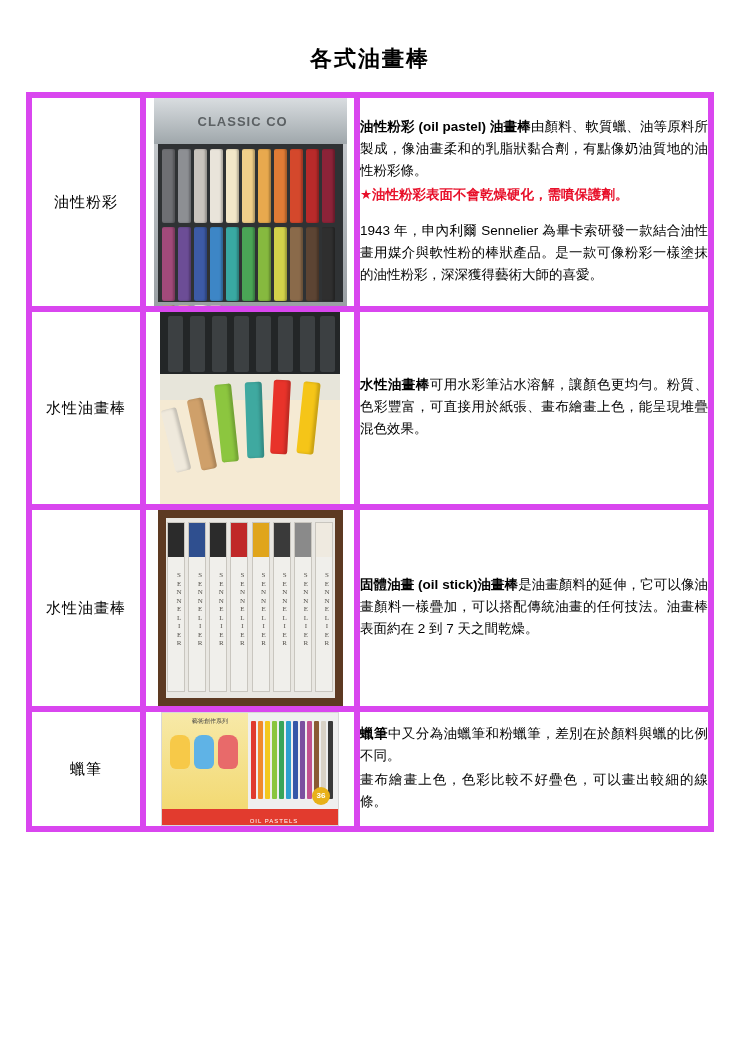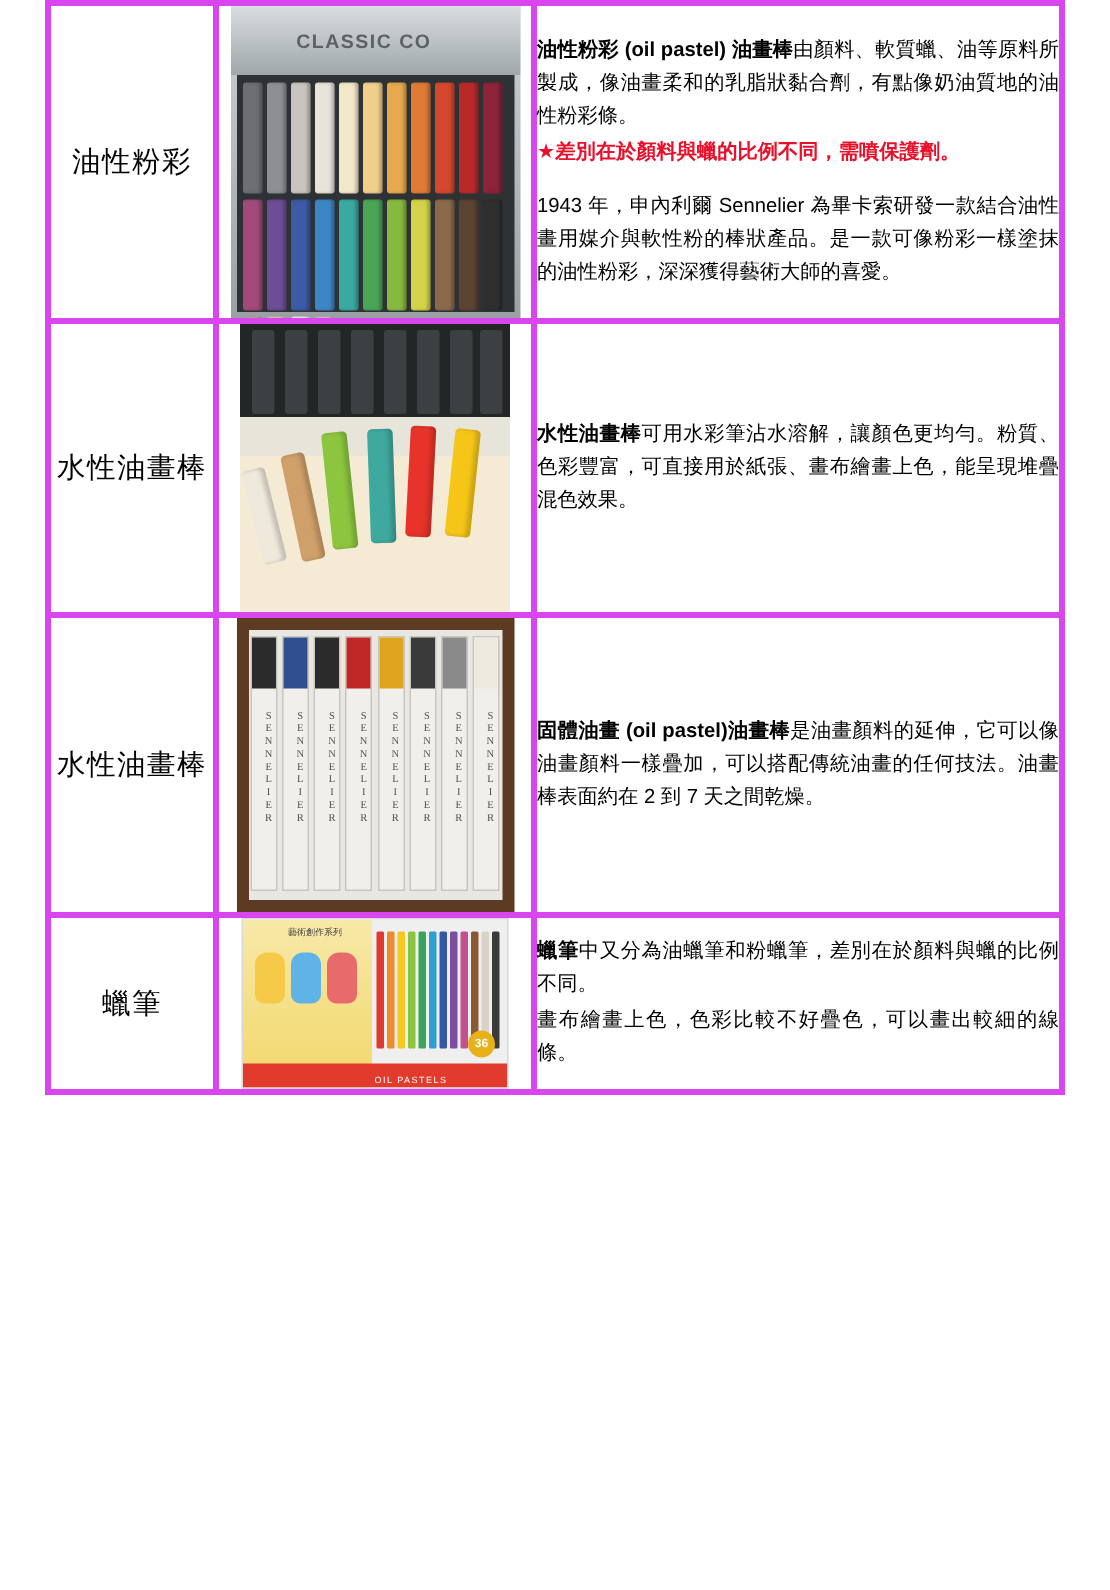--- a/index.html
+++ b/index.html
@@ -29,28 +29,28 @@
     margin: 44px 0 18px 0;
     font-family: "Liberation Sans", "DejaVu Sans", sans-serif;
   }
   table.main-table {
     border-collapse: collapse;
     width: 664px;
     margin: 0 auto;
     table-layout: fixed;
   }
   table.main-table td {
-    border: 4px solid #d946ef;
+    border: 6px solid #d946ef;
     vertical-align: middle;
     padding: 0;
   }
   td.col-label {
     width: 108px;
     text-align: center;
-    font-size: 19px;
+    font-size: 15px;
     letter-spacing: 1px;
   }
   td.col-image {
     width: 208px;
     text-align: center;
     padding: 6px 4px;
   }
   td.col-desc {
     width: 348px;
     vertical-align: middle;
@@ -184,20 +184,21 @@
   }
   .img-crayon .toptext {
     position: absolute; left: 30px; top: 4px; font-size: 6px; color: #444;
   }
 </style>
 </head>
 <body>
 
 <div class="page">
 
+  <div class="doc-title">各式油畫棒</div>
 
   <table class="main-table">
     <tbody>
 
       <tr>
         <td class="col-label">油性粉彩</td>
         <td class="col-image">
           <div class="img-box img-pastels">
             <div class="lid"></div>
             <div class="lidtext">CLASSIC CO</div>
@@ -227,21 +228,21 @@
               <div class="stick" style="background:#bfa98c"></div>
               <div class="stick" style="background:#e2c6a0"></div>
               <div class="stick" style="background:#f6efe3"></div>
               <div class="stick" style="background:#d9b8c9"></div>
             </div>
           </div>
         </td>
         <td class="col-desc">
           <div class="desc">
             <p><b>油性粉彩 (oil pastel) 油畫棒</b><span>由顏料、軟質蠟、油等原料所製成，像油畫柔和的乳脂狀黏合劑，有點像奶油質地的油性粉彩條。</span></p>
-            <p class="star-line">★差別在於顏料與蠟的比例不同，需噴保護劑。</p>
+            <p class="star-line">★油性粉彩表面不會乾燥硬化，需噴保護劑。</p>
             <p class="gap">1943 年，申內利爾 Sennelier 為畢卡索研發一款結合油性畫用媒介與軟性粉的棒狀產品。是一款可像粉彩一樣塗抹的油性粉彩，深深獲得藝術大師的喜愛。</p>
           </div>
         </td>
       </tr>
 
       <tr>
         <td class="col-label">水性油畫棒</td>
         <td class="col-image">
           <div class="img-box img-water">
             <div class="darkrow">
@@ -304,21 +305,21 @@
                 </div>
               <div class="ost">
                   <div class="cap" style="background:#efeae0"></div>
                   <div class="lbl">SENNELIER</div>
                 </div>
             </div>
           </div>
         </td>
         <td class="col-desc">
           <div class="desc">
-            <p><b>固體油畫 (oil pastel)油畫棒</b><span>是油畫顏料的延伸，它可以像油畫顏料一樣疊加，可以搭配傳統油畫的任何技法。油畫棒表面約在 2 到 7 天之間乾燥。</span></p>
+            <p><b>固體油畫 (oil stick)油畫棒</b><span>是油畫顏料的延伸，它可以像油畫顏料一樣疊加，可以搭配傳統油畫的任何技法。油畫棒表面約在 2 到 7 天之間乾燥。</span></p>
           </div>
         </td>
       </tr>
 
       <tr>
         <td class="col-label">蠟筆</td>
         <td class="col-image">
           <div class="img-box img-crayon">
             <div class="left">
               <div class="chars">

